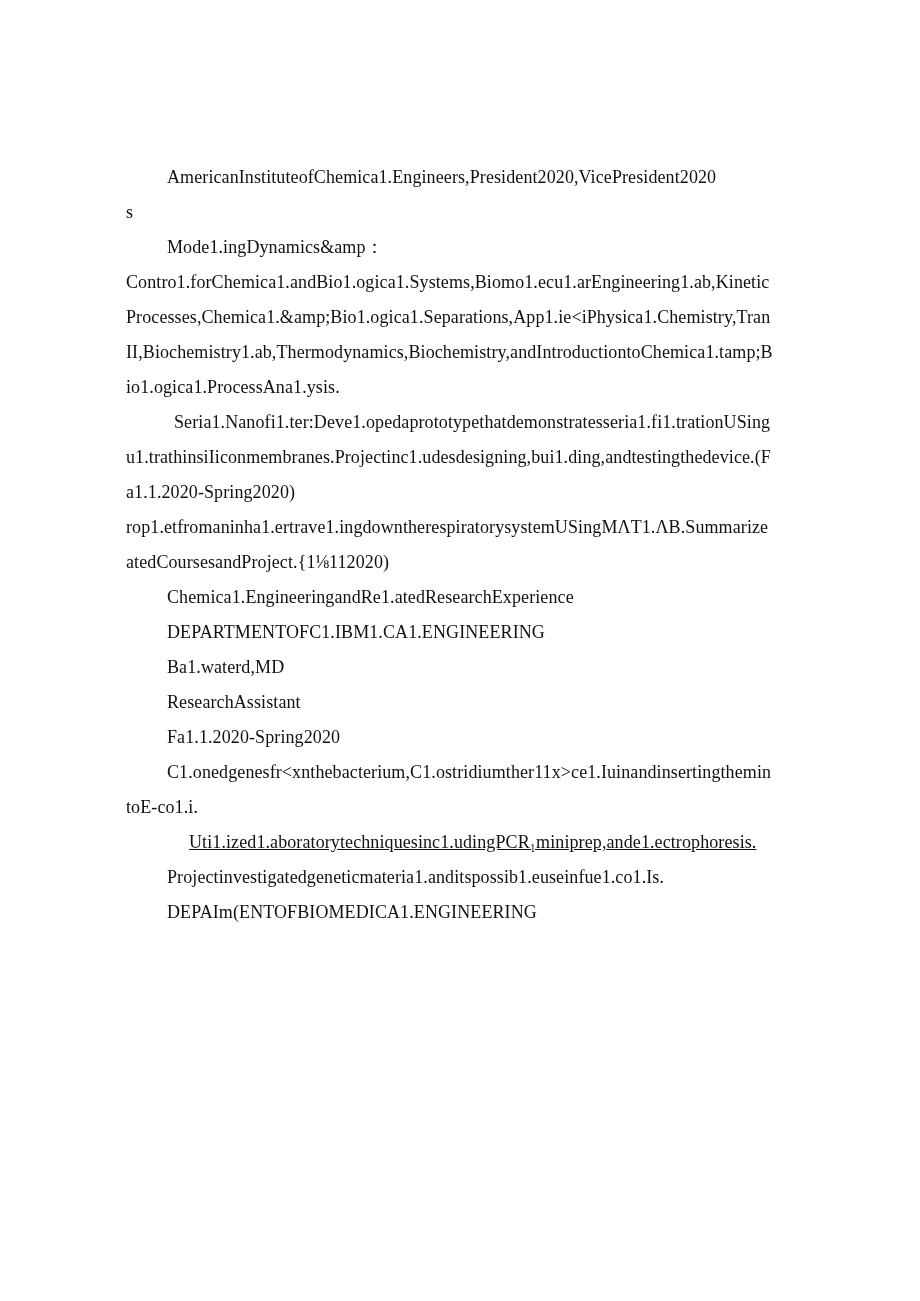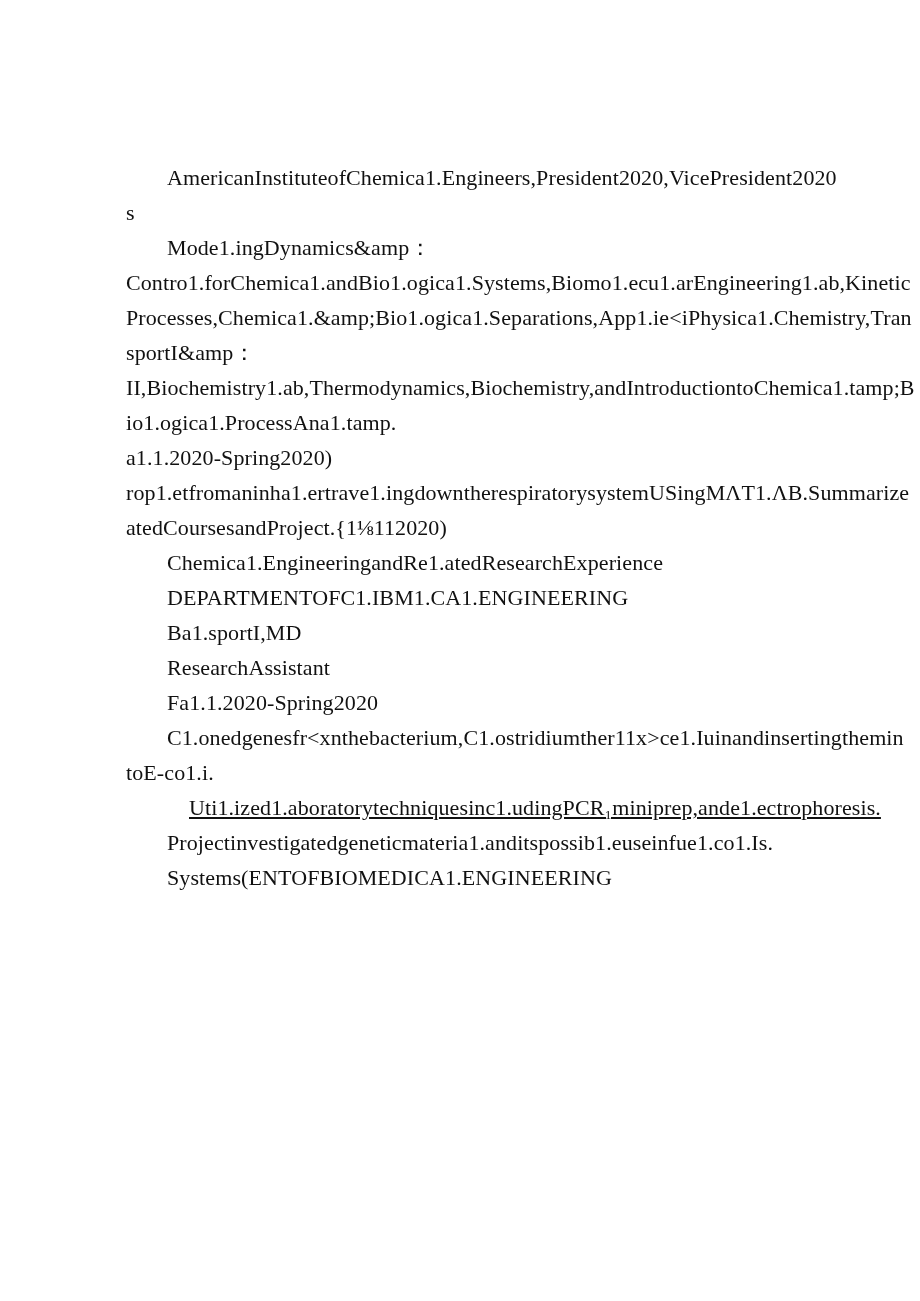--- a/index.html
+++ b/index.html
@@ -29,21 +29,21 @@
 
   
   .doc-body {
     position: absolute;
     left: 126px;
     top: 160px;
     width: 670px;
   }
 
   .line {
-    font-size: 22px;
+    font-size: 18px;
     line-height: 35px;
     white-space: pre;
     letter-spacing: 0.1px;
     color: #111111;
   }
 
   
   .ind-0  { text-indent: 0; }
   .ind-1  { padding-left: 41px; }   
   .ind-2  { padding-left: 48px; }
@@ -52,30 +52,31 @@
 </head>
 <body>
 
 <div class="page">
   <div class="doc-body" id="doc-body">
       <div class="line ind-1">AmericanInstituteofChemica1.Engineers,President2020,VicePresident2020</div>
       <div class="line ind-0">s</div>
       <div class="line ind-1">Mode1.ingDynamics&amp;amp：</div>
       <div class="line ind-0">Contro1.forChemica1.andBio1.ogica1.Systems,Biomo1.ecu1.arEngineering1.ab,Kinetic</div>
       <div class="line ind-0">Processes,Chemica1.&amp;amp;Bio1.ogica1.Separations,App1.ie&lt;iPhysica1.Chemistry,Tran</div>
-      <div class="line ind-0">sportI&amp;amp：</div>
       <div class="line ind-0">II,Biochemistry1.ab,Thermodynamics,Biochemistry,andIntroductiontoChemica1.tamp;B</div>
-      <div class="line ind-0">io1.ogica1.ProcessAna1.tamp.</div>
+      <div class="line ind-0">io1.ogica1.ProcessAna1.ysis.</div>
+      <div class="line ind-2">Seria1.Nanofi1.ter:Deve1.opedaprototypethatdemonstratesseria1.fi1.trationUSing</div>
+      <div class="line ind-0">u1.trathinsiIiconmembranes.Projectinc1.udesdesigning,bui1.ding,andtestingthedevice.(F</div>
       <div class="line ind-0">a1.1.2020-Spring2020)</div>
       <div class="line ind-0">rop1.etfromaninha1.ertrave1.ingdowntherespiratorysystemUSingMΛT1.ΛB.Summarize</div>
       <div class="line ind-0">atedCoursesandProject.{1⅛112020)</div>
       <div class="line ind-1">Chemica1.EngineeringandRe1.atedResearchExperience</div>
       <div class="line ind-1">DEPARTMENTOFC1.IBM1.CA1.ENGINEERING</div>
-      <div class="line ind-1">Ba1.sportI,MD</div>
+      <div class="line ind-1">Ba1.waterd,MD</div>
       <div class="line ind-1">ResearchAssistant</div>
       <div class="line ind-1">Fa1.1.2020-Spring2020</div>
       <div class="line ind-1">C1.onedgenesfr&lt;xnthebacterium,C1.ostridiumther11x&gt;ce1.Iuinandinsertingthemin</div>
       <div class="line ind-0">toE-co1.i.</div>
       <div class="line ind-3">Uti1.ized1.aboratorytechniquesinc1.udingPCR₁miniprep,ande1.ectrophoresis.</div>
       <div class="line ind-1">Projectinvestigatedgeneticmateria1.anditspossib1.euseinfue1.co1.Is.</div>
-      <div class="line ind-1">Systems(ENTOFBIOMEDICA1.ENGINEERING</div>
+      <div class="line ind-1">DEPAIm(ENTOFBIOMEDICA1.ENGINEERING</div>
     </div>
 </div>
 
 </body></html>

